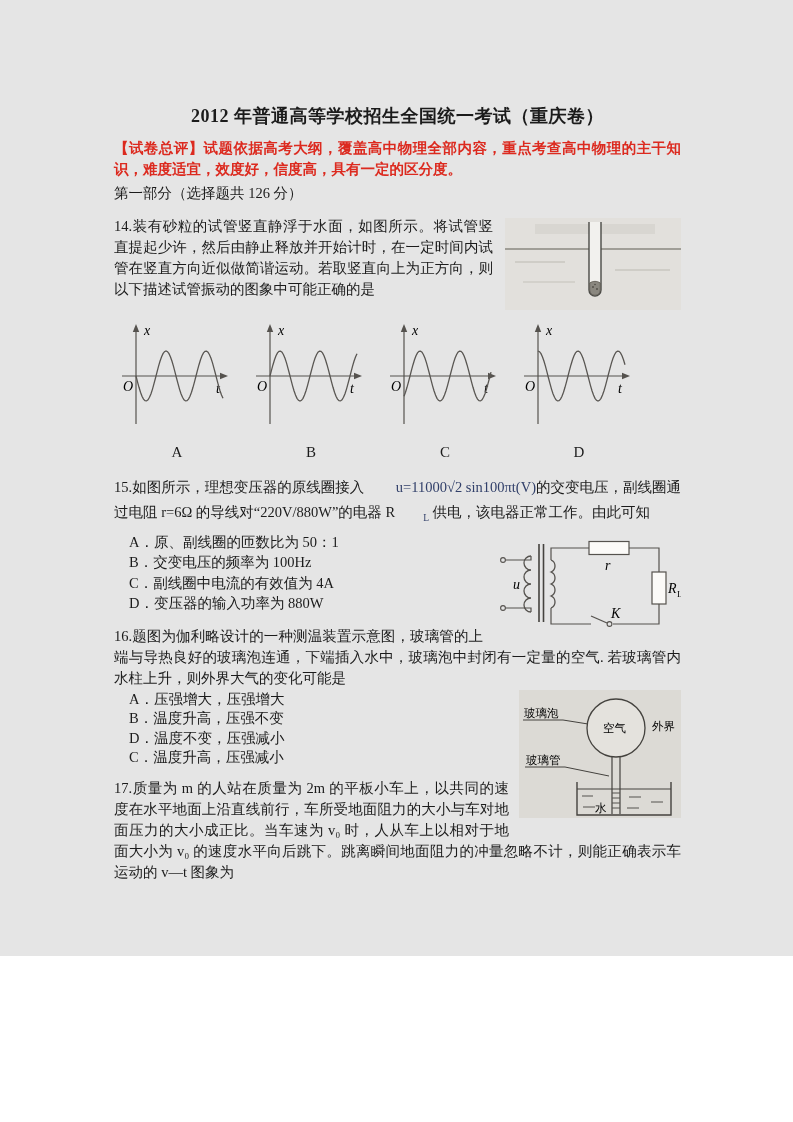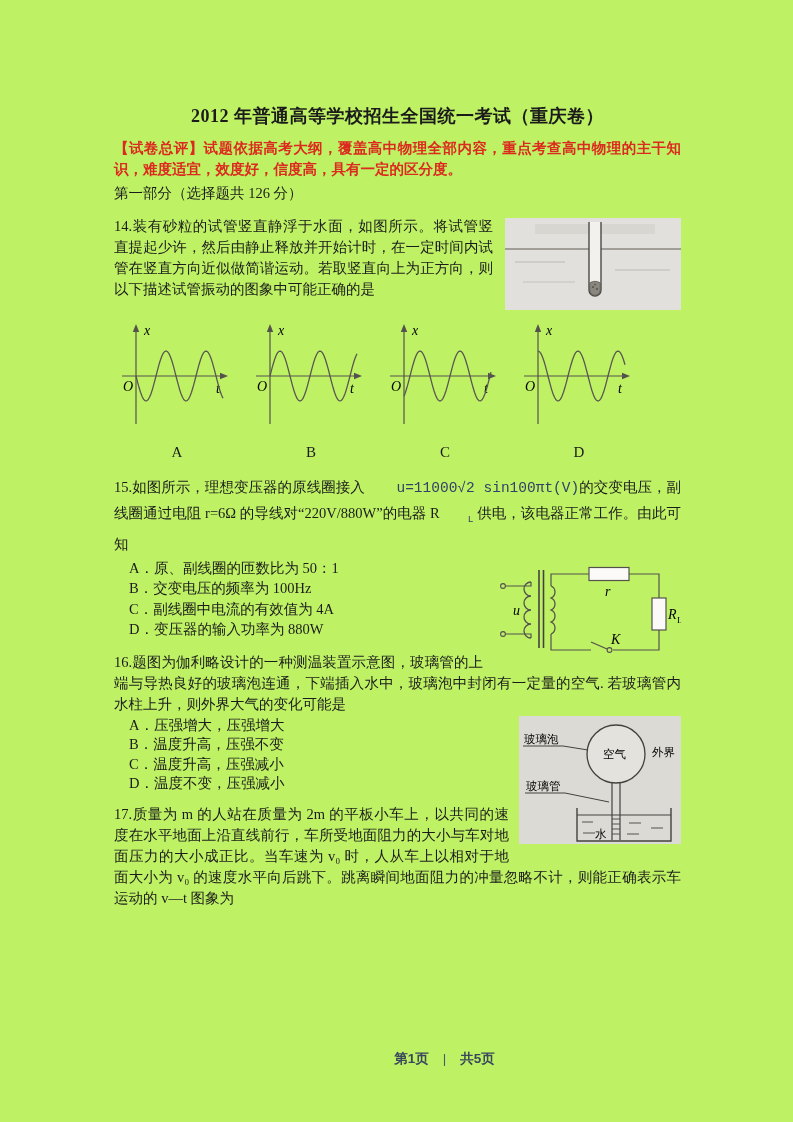--- a/index.html
+++ b/index.html
@@ -1,26 +1,26 @@
 <!DOCTYPE html>
 <html><head>
 <meta charset="utf-8">
 <style>
   html,body{margin:0;padding:0;}
   body{background:#ffffff;font-family:"Liberation Serif","DejaVu Serif",serif;color:#1b1b1b;}
-  .page{position:relative;width:793px;height:1122px;background:#bef264;overflow:hidden;}
+  .page{position:relative;width:793px;height:956px;background:#e5e5e5;overflow:hidden;}
   .content{position:absolute;left:114px;top:104px;width:567px;font-size:14.5px;line-height:21px;text-align:justify;}
   .doc-title{text-align:center;font-size:18px;font-weight:bold;line-height:24px;letter-spacing:0.5px;}
   .doc-subject{text-align:center;font-size:18px;font-weight:bold;margin-top:20px;letter-spacing:1px;}
   .review{color:#dc2a1f;margin-top:10px;font-weight:bold;font-family:Liberation Serif, serif;}
   .section-heading{margin-top:3px;}
   .qpara{margin-top:12px;}
   .q15para{margin-top:12px;line-height:25px;}
   .q17para{margin-top:10px;}
-  .formula{color:#32406a;font-family:Liberation Mono, monospace;margin-left:28px;}
+  .formula{color:#32406a;font-family:Liberation Serif, serif;margin-left:28px;}
   sub.subL{font-size:9.5px;}
   .fig-right{float:right;margin:2px 0 6px 12px;}
   .fig-tube{width:176px;height:92px;}
   .fig-circuit{width:188px;height:98px;margin:2px 0 4px 10px;}
   .fig-thermo{width:162px;height:128px;margin:0 0 4px 10px;}
   .wave-row{clear:both;display:flex;gap:12px;padding-left:2px;margin-top:20px;}
   .wave-panel{width:122px;text-align:center;}
   .wave-label{font-size:15px;margin-top:0px;font-family:"Liberation Serif",serif;}
   .options{padding-left:15px;margin-top:1px;line-height:20.5px;}
   .options div{white-space:nowrap;}
@@ -174,22 +174,22 @@
         <line x1="108" y1="118" x2="120" y2="118" stroke="#55524e" stroke-width="1"></line>
         <line x1="93" y1="103" x2="101" y2="103" stroke="#55524e" stroke-width="1"></line>
         <line x1="93" y1="108" x2="101" y2="108" stroke="#55524e" stroke-width="1"></line>
         <line x1="93" y1="113" x2="101" y2="113" stroke="#55524e" stroke-width="1"></line>
         <line x1="93" y1="118" x2="101" y2="118" stroke="#55524e" stroke-width="1"></line>
         <text x="76" y="122" font-size="11.5">水</text>
       </svg>
       <div class="options opt16">
         <div>A．压强增大，压强增大</div>
         <div>B．温度升高，压强不变</div>
+        <div>D．温度不变，压强减小</div>
         <div>C．温度升高，压强减小</div>
-        <div>D．温度不变，压强减小</div>
       </div>
     </div>
 
     <div class="q17para">
       <span>17.质量为 m 的人站在质量为 2m 的平板小车上，以共同的速度在水平地面上沿直线前行，车所受地面阻力的大小与车对地面压力的大小成正比。当车速为 v₀ 时，人从车上以相对于地面大小为 v₀ 的速度水平向后跳下。跳离瞬间地面阻力的冲量忽略不计，则能正确表示车运动的 v—t 图象为</span>
     </div>
 
   </div>
 
   <div class="footer">

